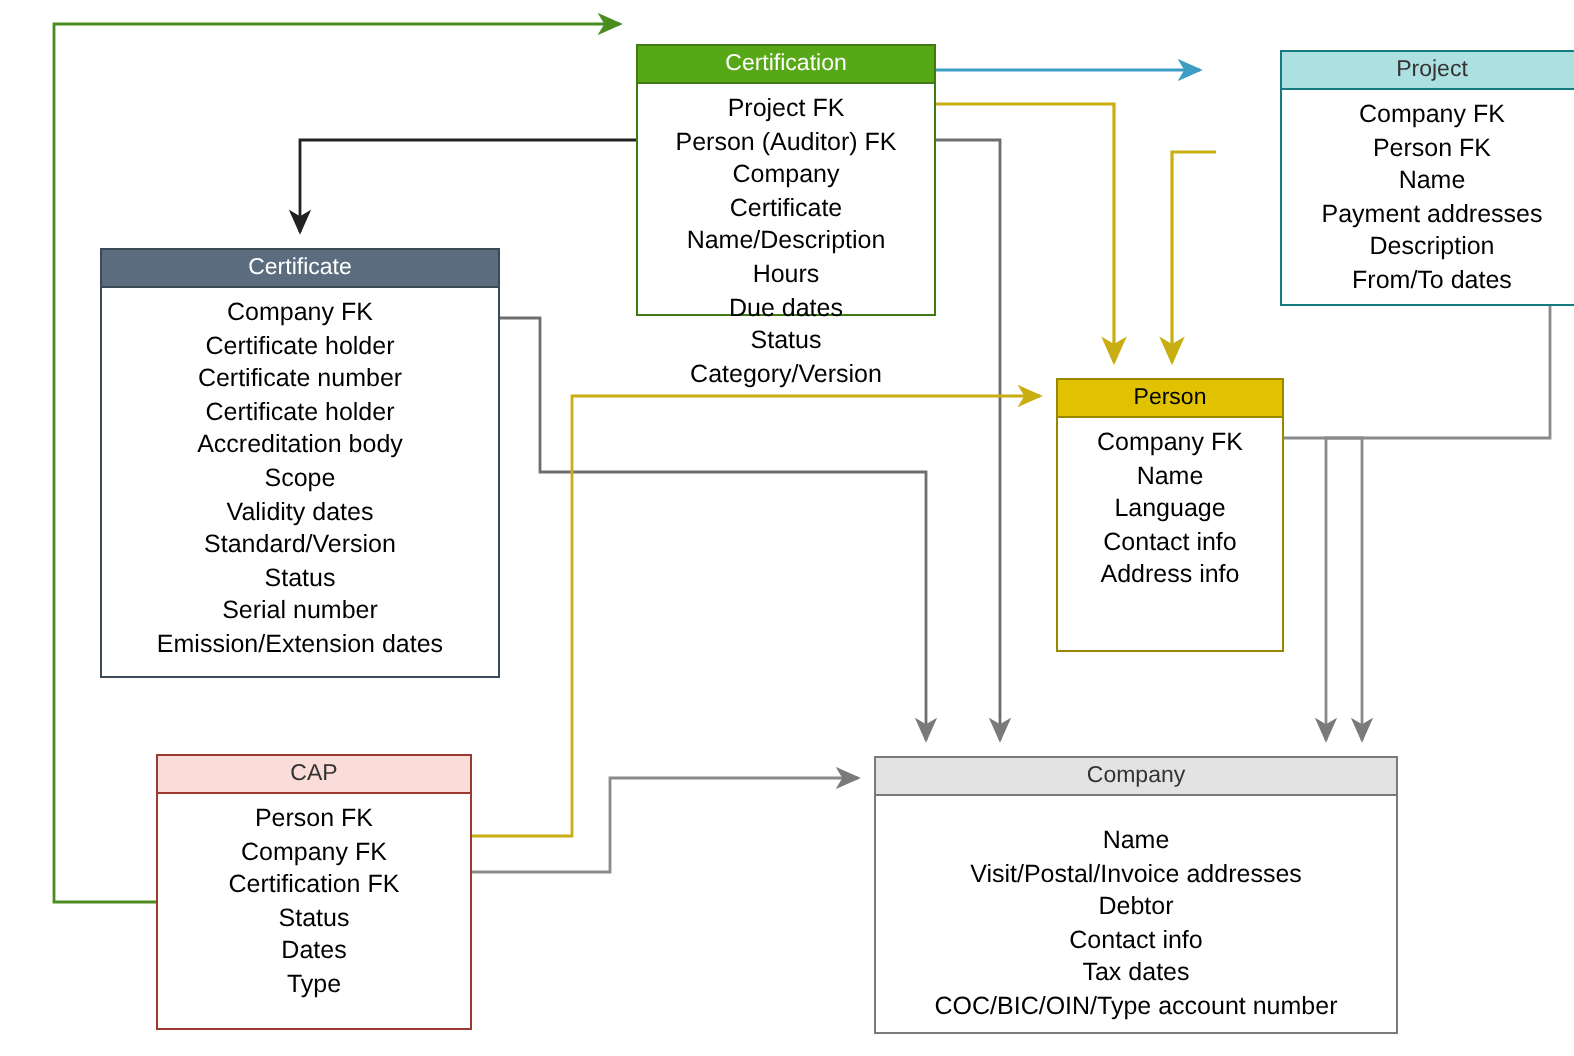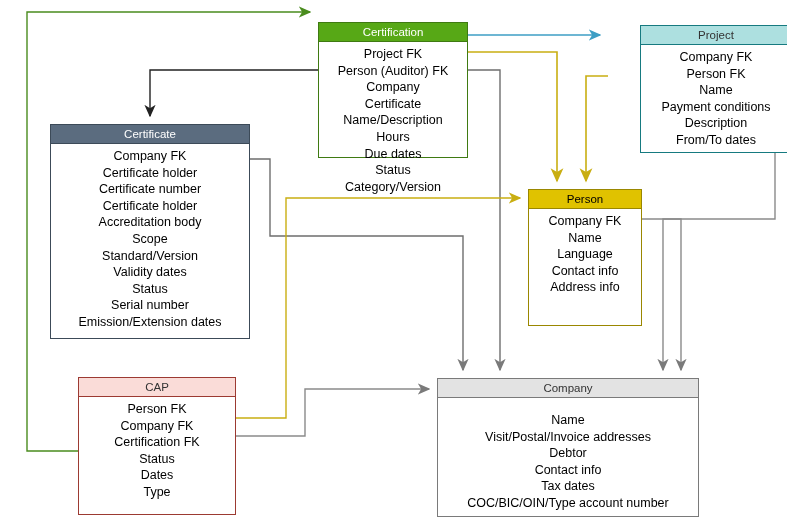--- a/index.html
+++ b/index.html
@@ -124,37 +124,37 @@
       <div class="fld">Category/Version</div>
     </div>
   </div>
 
   <div class="entity" id="project">
     <div class="hdr">Project</div>
     <div class="body">
       <div class="fld fk-company">Company FK</div>
       <div class="fld fk-person">Person FK</div>
       <div class="fld">Name</div>
-      <div class="fld">Payment conditions</div>
+      <div class="fld">Payment addresses</div>
       <div class="fld">Description</div>
       <div class="fld">From/To dates</div>
     </div>
   </div>
 
   <div class="entity" id="certificate">
     <div class="hdr">Certificate</div>
     <div class="body">
       <div class="fld fk-company">Company FK</div>
       <div class="fld">Certificate holder</div>
       <div class="fld">Certificate number</div>
       <div class="fld">Certificate holder</div>
       <div class="fld">Accreditation body</div>
       <div class="fld">Scope</div>
+      <div class="fld">Validity dates</div>
       <div class="fld">Standard/Version</div>
-      <div class="fld">Validity dates</div>
       <div class="fld">Status</div>
       <div class="fld">Serial number</div>
       <div class="fld">Emission/Extension dates</div>
     </div>
   </div>
 
   <div class="entity" id="person">
     <div class="hdr">Person</div>
     <div class="body">
       <div class="fld fk-company">Company FK</div>

